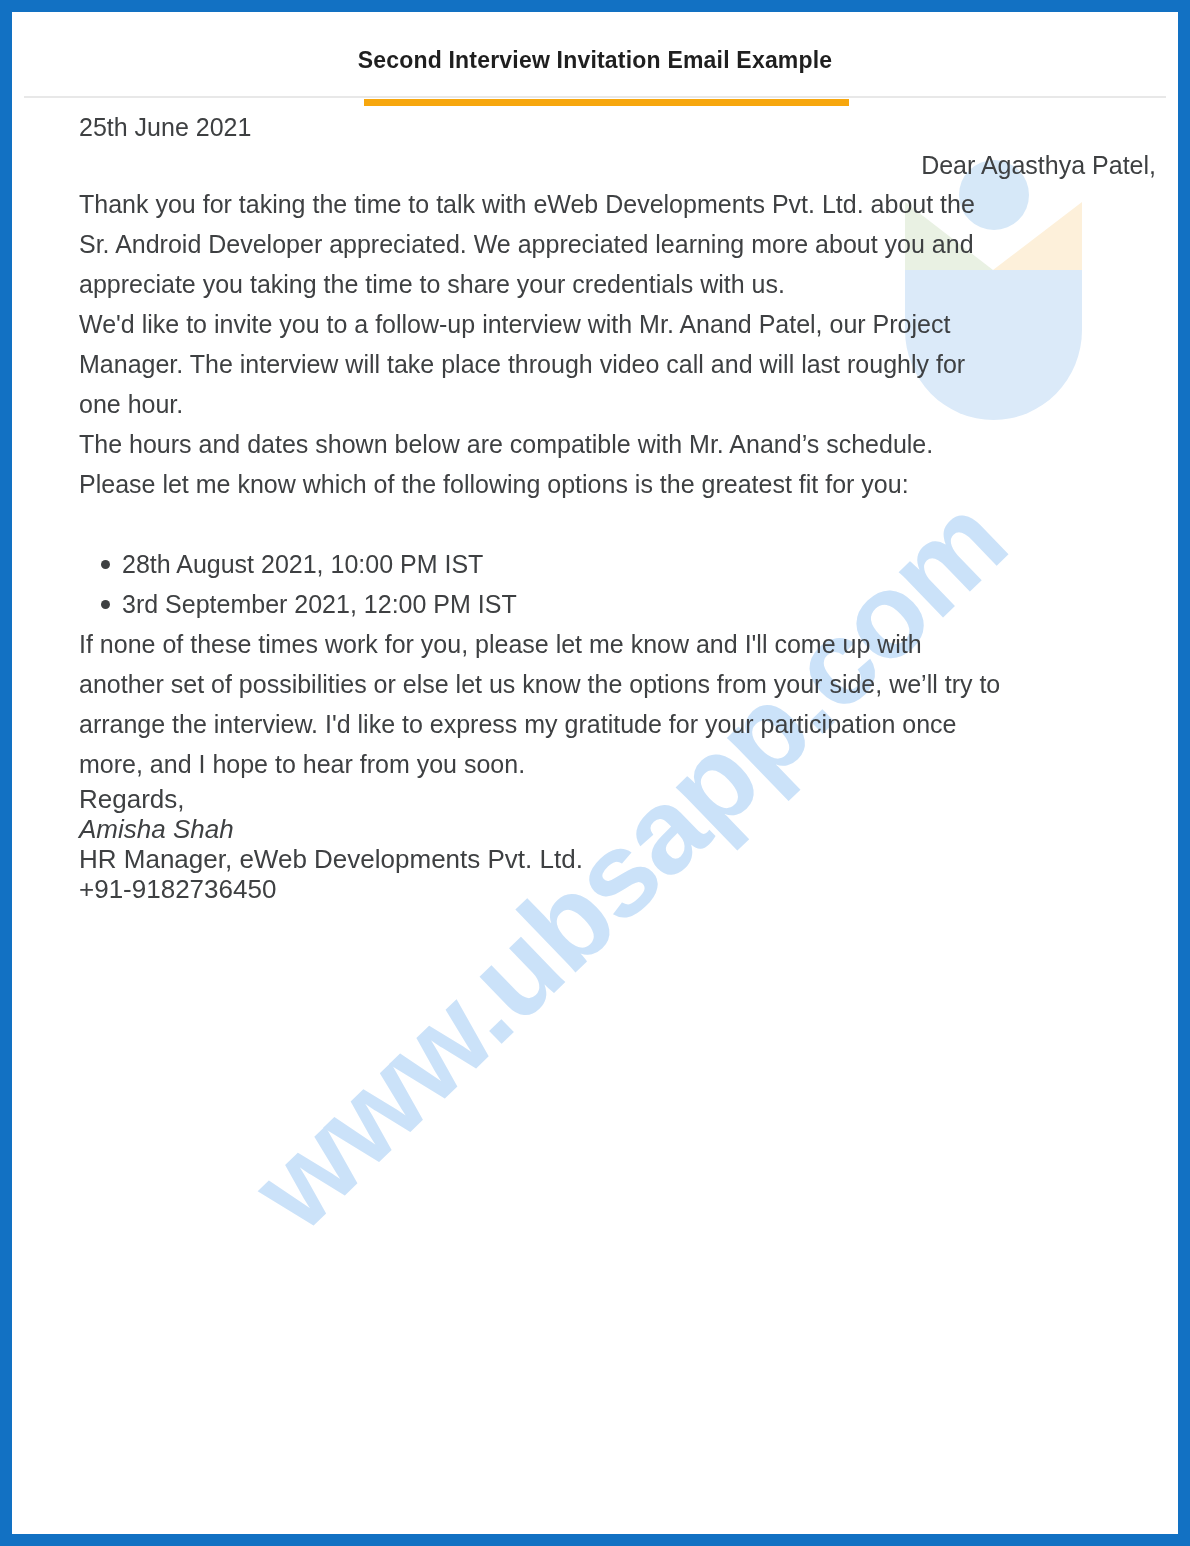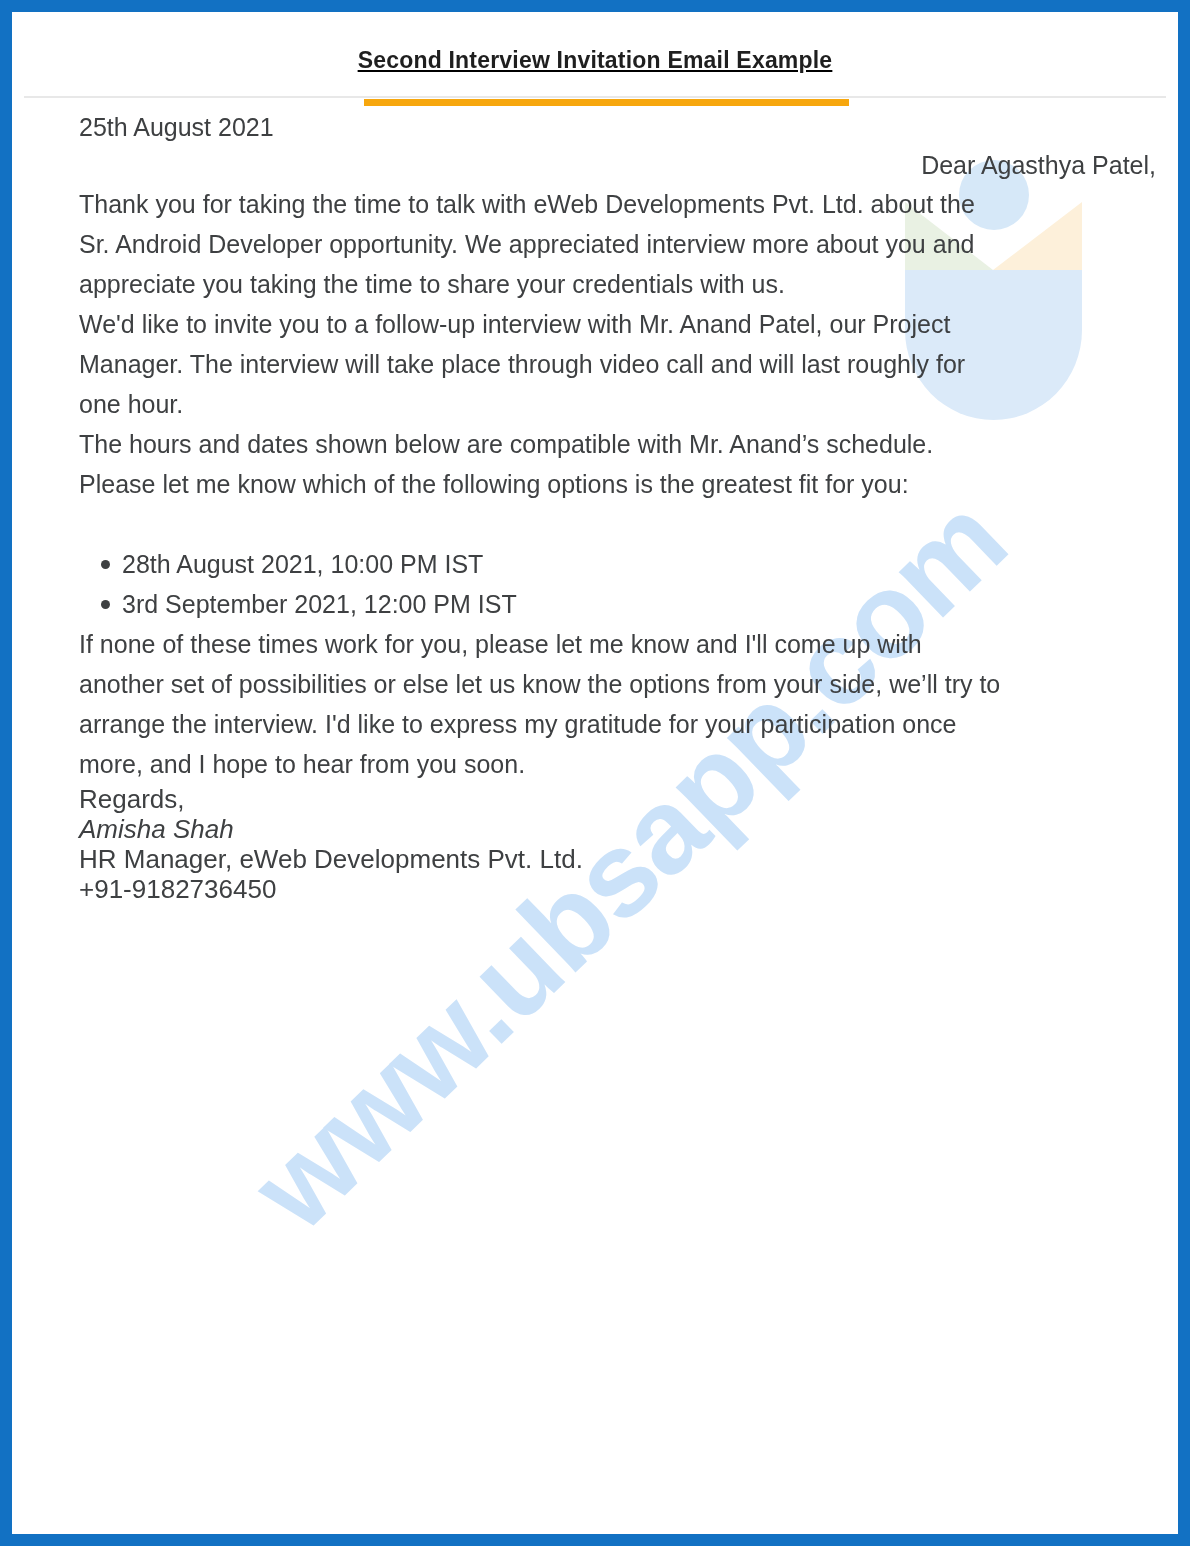--- a/index.html
+++ b/index.html
@@ -7,21 +7,21 @@
     position:relative;
     width:1190px; height:1546px;
     box-sizing:border-box;
     background:#ffffff;
     border:12px solid #1271c3;
     overflow:hidden;
     font-family:"Liberation Sans", sans-serif;
   }
   .header {
     position:absolute; top:12px; left:12px; right:12px; height:72px;
-    display:flex; align-items:center; justify-content:center;text-decoration:underline;
+    display:flex; align-items:center; justify-content:center;
   }
   .header .title {
     font-size:23px; font-weight:700; color:#1f1f1f; letter-spacing:0.2px;
   }
   .divider {
     position:absolute; top:84px; left:12px; right:12px; height:2px;
     background:#e8e8e8;
   }
   .accent-bar {
     position:absolute; top:87px; left:352px; width:485px; height:7px;
@@ -91,24 +91,24 @@
   <svg class="logo" viewBox="0 0 177 260" aria-hidden="true">
     <circle cx="89" cy="35" r="35" fill="#d6e8f8"></circle>
     <polygon points="0,42 88,110 0,110" fill="#e9f1e3"></polygon>
     <polygon points="177,42 88,110 177,110" fill="#fdf0da"></polygon>
     <path d="M0,110 H177 V170 A88.5,90 0 0 1 0,170 Z" fill="#dbeaf9"></path>
   </svg>
 
   <div class="watermark">www.ubsapp.com</div>
 
   <div class="content">
-    <p class="date">25th August 2021</p>
+    <p class="date">25th June 2021</p>
     <p class="salutation">Dear Agasthya Patel,</p>
     <p class="para para-thanks">Thank you for taking the time to talk with eWeb Developments Pvt. Ltd. about the
-Sr. Android Developer opportunity. We appreciated interview more about you and
+Sr. Android Developer appreciated. We appreciated learning more about you and
 appreciate you taking the time to share your credentials with us.</p>
     <p class="para para-invite">We'd like to invite you to a follow-up interview with Mr. Anand Patel, our Project
 Manager. The interview will take place through video call and will last roughly for
 one hour.</p>
     <p class="para para-schedule">The hours and dates shown below are compatible with Mr. Anand’s schedule.
 Please let me know which of the following options is the greatest fit for you:</p>
     <ul class="options">
       <li>28th August 2021, 10:00 PM IST</li>
       <li>3rd September 2021, 12:00 PM IST</li>
     </ul>

